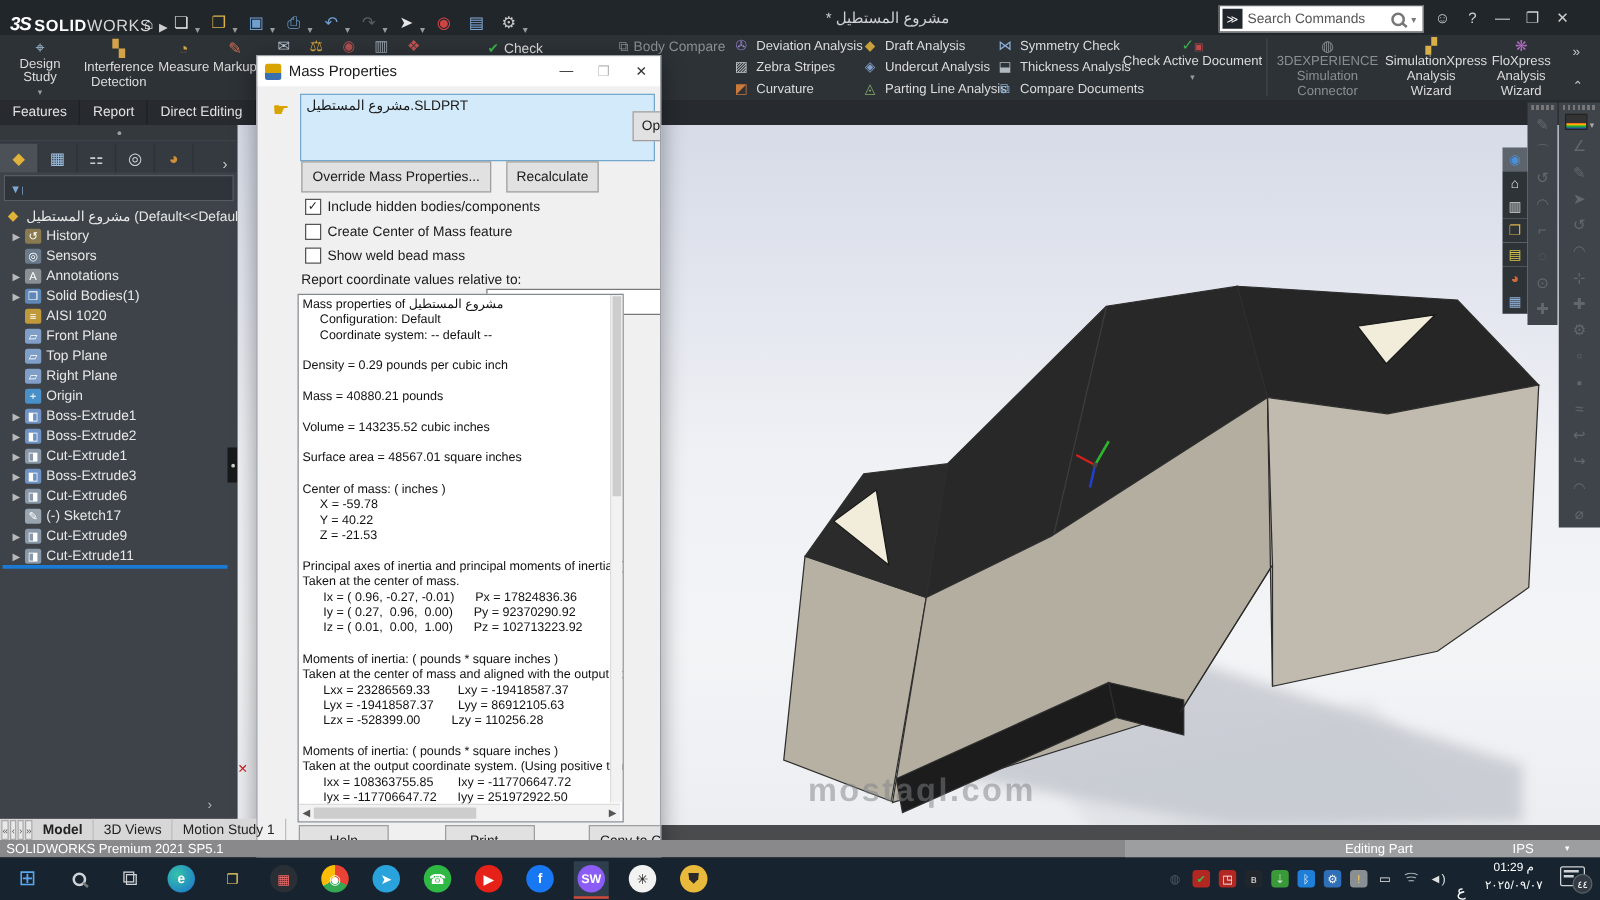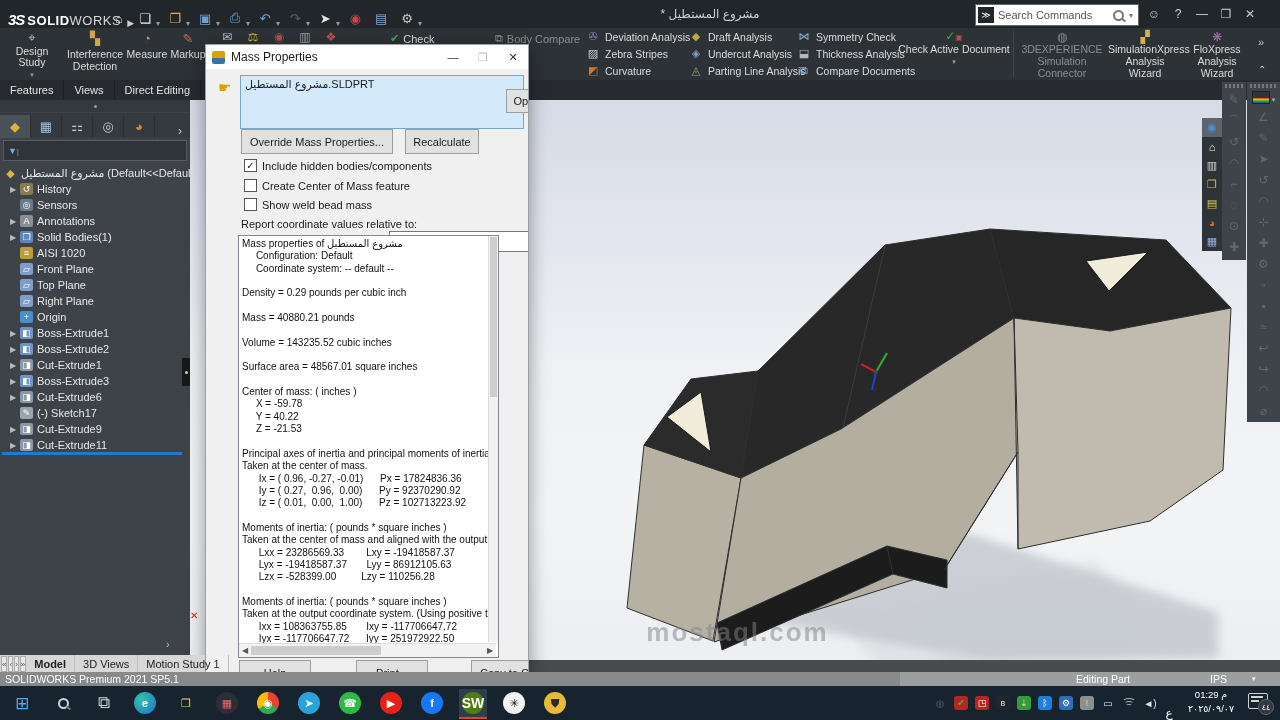--- a/index.html
+++ b/index.html
@@ -242,21 +242,21 @@
       <div style="font-size:12px;color:#b06ac0;">❋</div>
       <div>FloXpress</div>
       <div>Analysis Wizard</div>
     </div>
     <div class="ab" style="left:1258px;top:8px;color:#c8c8c8;font-size:11px;">»</div>
     <div class="ab" style="left:1258px;top:36px;color:#c8c8c8;font-size:10px;">⌃</div>
   </div>
 
   <div id="tabrow" class="ab row">
       <div class="cmdtab">Features</div>
-      <div class="cmdtab">Views</div>
+      <div class="cmdtab">Report</div>
       <div class="cmdtab">Direct Editing</div>
       <div class="cmdtab">Markup</div>
     </div>
 
   <div id="leftpanel" class="ab">
     <div class="ab" style="left:0;top:0;width:190px;height:12px;background:#34393e;display:flex;justify-content:center;align-items:center;">
         <span style="width:3px;height:3px;border-radius:50%;background:#9aa0a5;"></span>
       </div>
     <div id="treetabs" class="ab">
         <div class="treetab active" style="color: rgb(224, 178, 58);">◆</div>
@@ -596,21 +596,21 @@
       <div class="tb-ic" style="left: 336px;">
         <span class="tb-badge" style="background: rgb(47, 185, 68); color: rgb(255, 255, 255);">☎</span>
       </div>
       <div class="tb-ic" style="left: 377px;">
         <span class="tb-badge" style="background: rgb(230, 33, 23); color: rgb(255, 255, 255);">▶</span>
       </div>
       <div class="tb-ic" style="left: 418px;">
         <span class="tb-badge" style="background: rgb(24, 119, 242); color: rgb(255, 255, 255);">f</span>
       </div>
       <div class="tb-ic" style="left: 459px; background: rgb(46, 62, 76); border-bottom: 2px solid rgb(208, 74, 58);">
-        <span class="tb-badge" style="background: #4d7c0f; color: rgb(255, 255, 255); font-size: 14px;">SW</span>
+        <span class="tb-badge" style="background: #8b5cf6; color: rgb(255, 255, 255); font-size: 10px;">SW</span>
       </div>
       <div class="tb-ic" style="left: 500px;">
         <span class="tb-badge" style="background: rgb(242, 242, 242); color: rgb(17, 17, 17);">✳</span>
       </div>
       <div class="tb-ic" style="left: 541px;">
         <span class="tb-badge" style="background: rgb(232, 185, 58); color: rgb(42, 42, 42);">⛊</span>
       </div>
       <div class="tray-ic" style="left: 932px;">
         <span style="color: rgb(74, 90, 102);">◍</span>
       </div>

